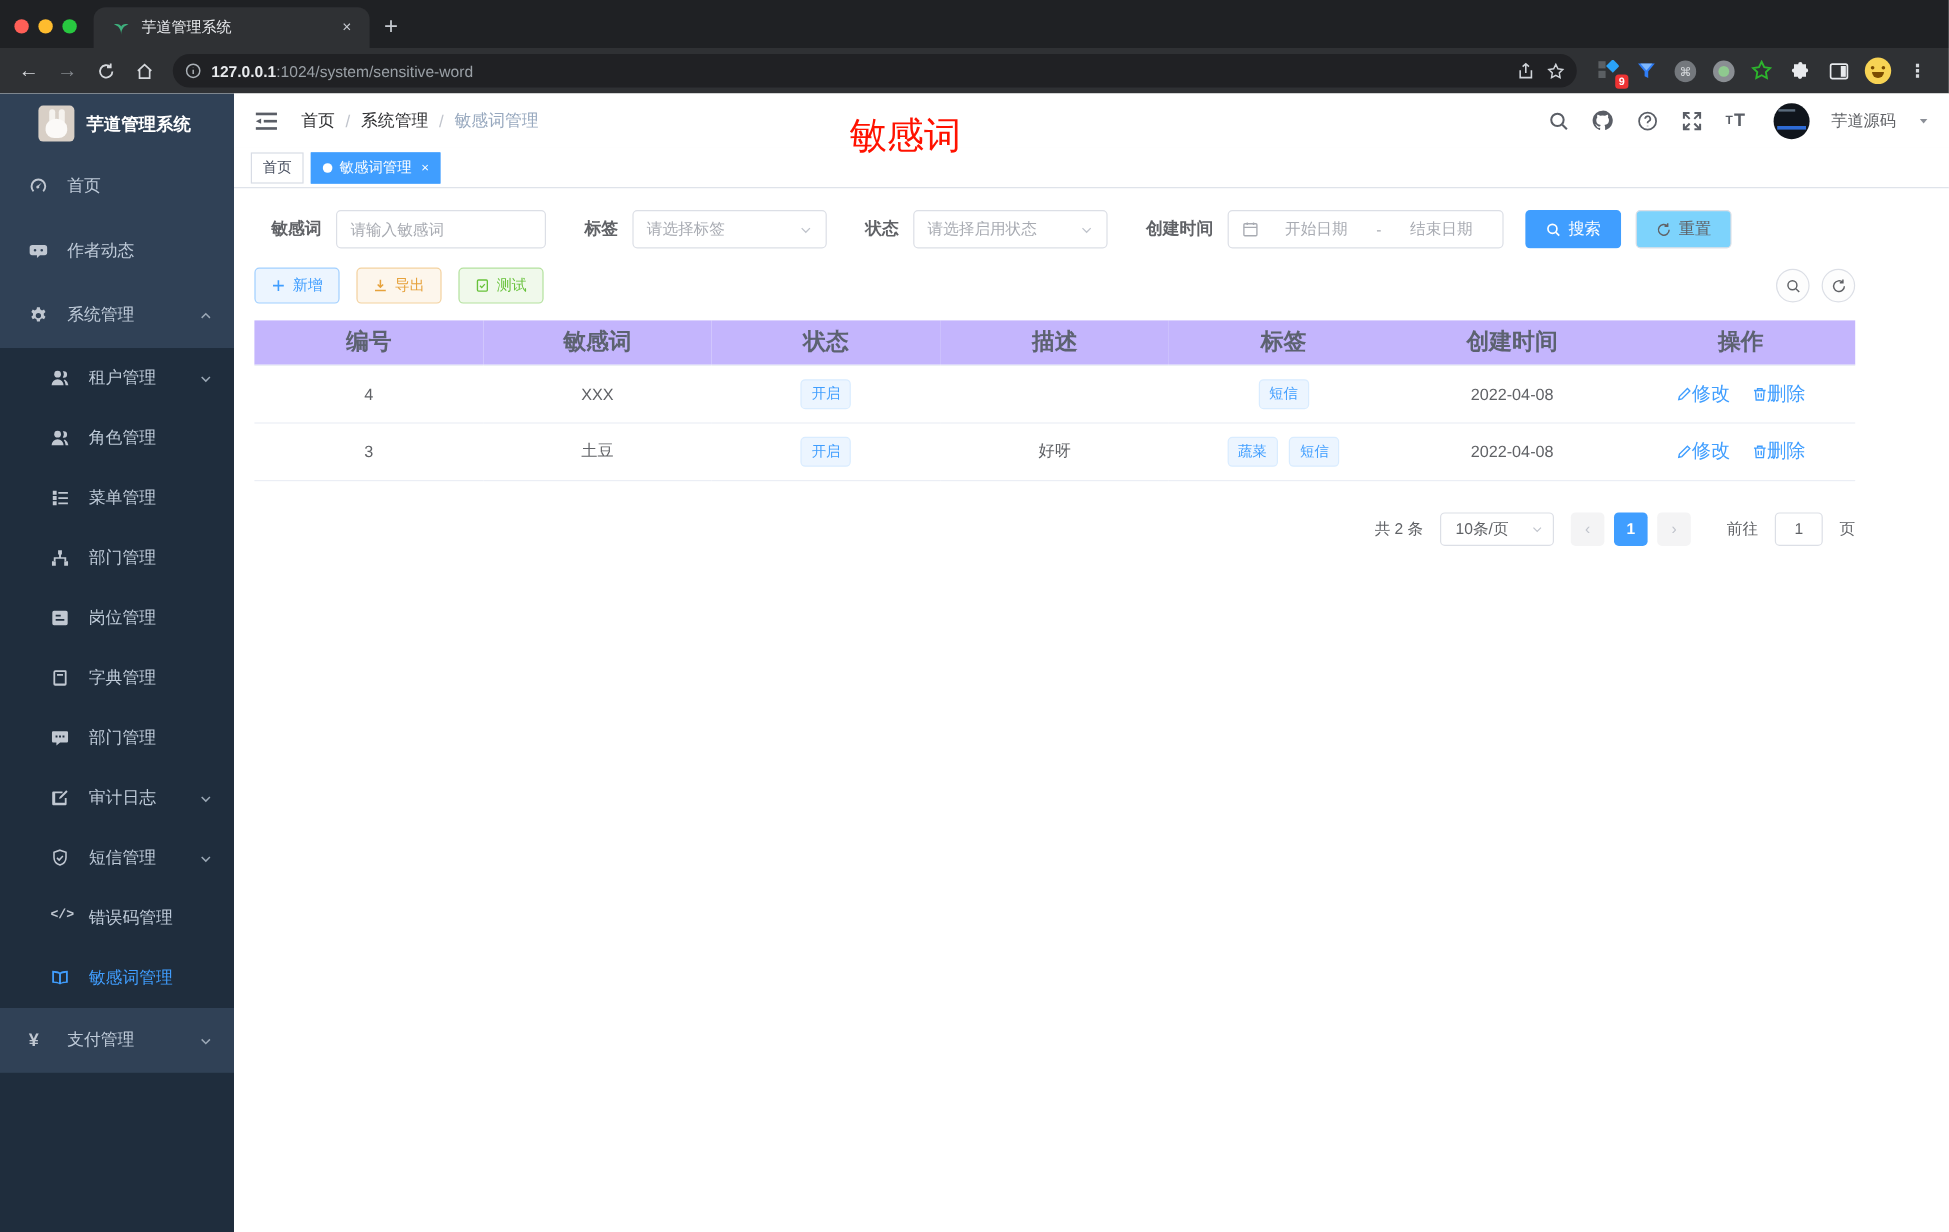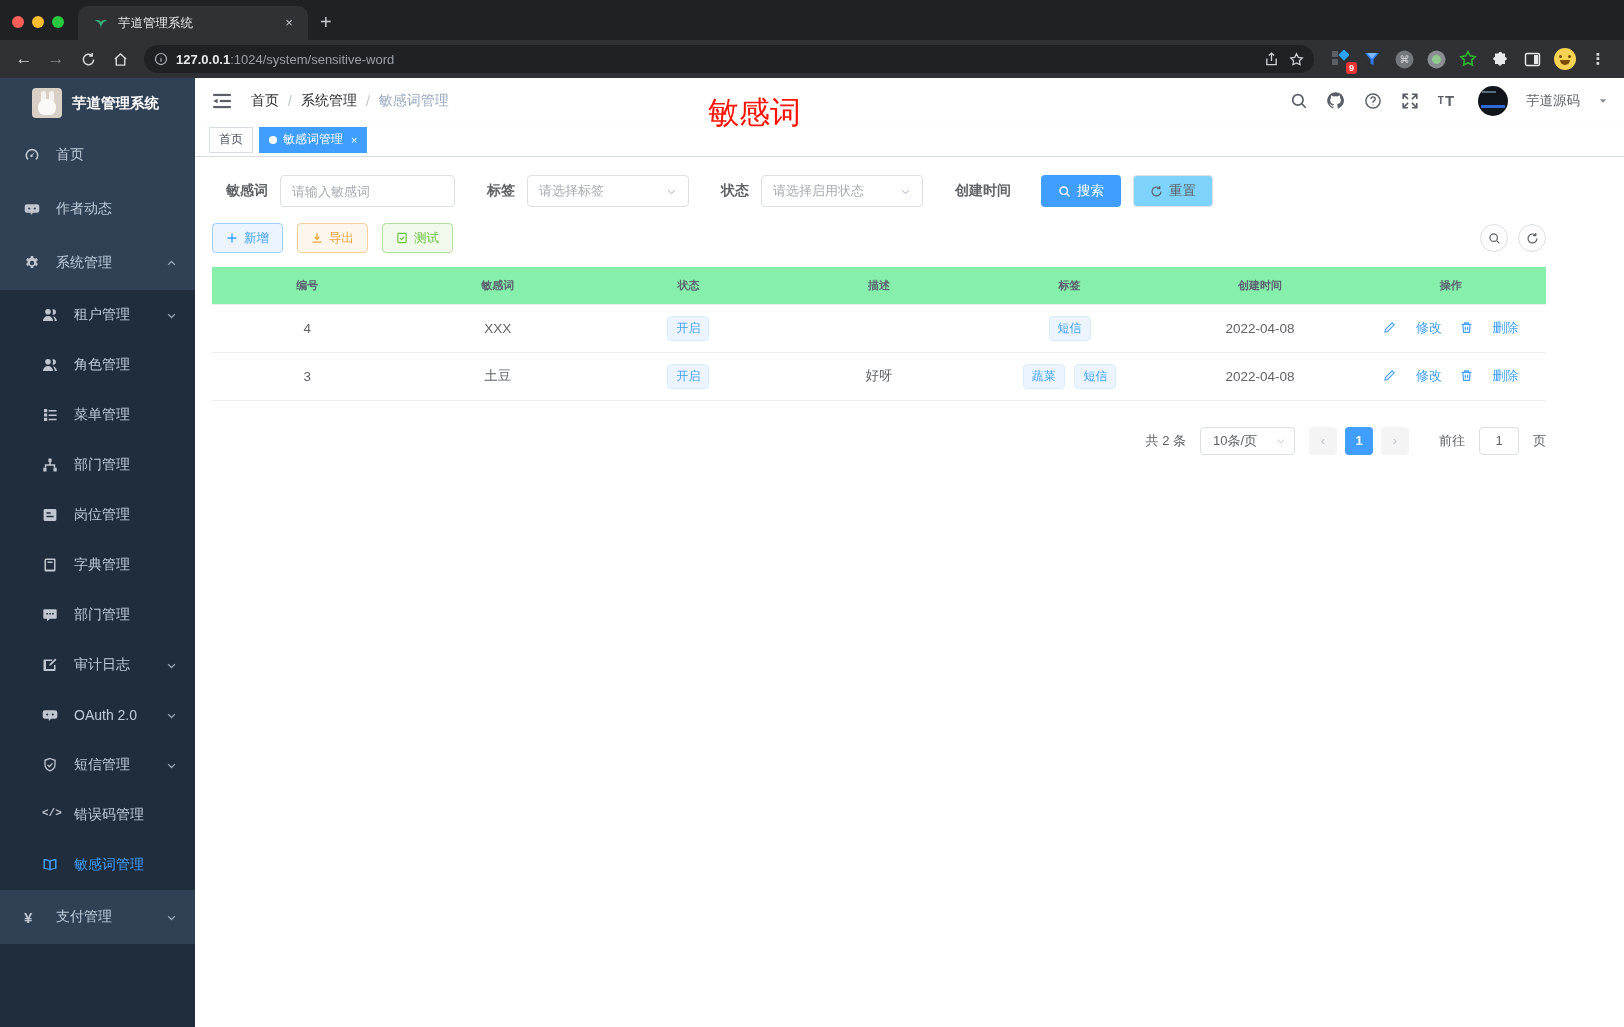--- a/index.html
+++ b/index.html
@@ -120,27 +120,27 @@
   .btn.mini { height:30px; font-size:12.5px; padding:0 13px; }
   .btn-blue-plain { background:#ecf5ff; border-color:#a0cfff; color:#409eff; }
   .btn-yellow-plain { background:#fdf6ec; border-color:#f3d19e; color:#e6a23c; }
   .btn-green-plain { background:#f0f9eb; border-color:#b3e19d; color:#67c23a; }
   .right-tools { margin-left:auto; display:flex; gap:10px; }
   .circ { width:28px; height:28px; border-radius:50%; border:1px solid #dcdfe6; background:#fdfdfd;
     display:flex; align-items:center; justify-content:center; color:#606266; cursor:pointer; }
 
   
   table.grid { width:100%; border-collapse:collapse; table-layout:fixed; }
-  .grid th { background:#86efac; height:37px; font-size:11px; font-weight:700; color:#5c6270;
+  .grid th { background:#c4b5fd; height:37px; font-size:19px; font-weight:700; color:#5c6270;
     text-align:center; border-bottom:1px solid #ebeef5; }
   .grid td { height:48px; text-align:center; font-size:13.5px; color:#606266;
     border-bottom:1px solid #ebeef5; background:#fff; }
   .tag { display:inline-block; background:#ecf5ff; border:1px solid #d9ecff; color:#409eff;
     font-size:12px; padding:3px 8px; border-radius:4px; margin:0 3px; }
-  .oplink { display:inline-flex; align-items:center; gap:20px; color:#409eff; font-size:13px;
+  .oplink { display:inline-flex; align-items:center; gap:0; color:#409eff; font-size:16px;
     cursor:pointer; margin:0 7px; }
   .oplink svg { width:13px; height:13px; }
 
   
   .pager { display:flex; align-items:center; justify-content:flex-end; gap:14px;
     margin-top:26px; font-size:13px; color:#606266; }
   .psel { width:95px; height:28px; border:1px solid #dcdfe6; border-radius:4px; display:flex;
     align-items:center; padding:0 8px 0 12px; color:#606266; }
   .psel .ph2 { flex:1; }
   .pbtn { width:28px; height:28px; border-radius:4px; background:#f4f4f5; color:#c0c4cc;
@@ -374,33 +374,20 @@
             </svg>
           </span>
         <span class="lbl">审计日志</span>
         <span class="caret">
             <svg width="11" height="11" viewBox="0 0 16 16" fill="none" stroke="currentColor" stroke-width="1.8">
               <path d="m3 6 5 5 5-5"></path>
             </svg>
           </span>
       </div>
 
-      <div class="mi sub">
-        <span class="micon">
-            <svg viewBox="0 0 16 16" fill="currentColor">
-              <path fill-rule="evenodd" d="M3 3.2h10A2.3 2.3 0 0 1 15.3 5.5v4A2.3 2.3 0 0 1 13 11.8H9.3L6.8 14v-2.2H3A2.3 2.3 0 0 1 .7 9.5v-4A2.3 2.3 0 0 1 3 3.2zm2.2 5.4a1.1 1.1 0 1 0 0-2.2 1.1 1.1 0 0 0 0 2.2zm5.6 0a1.1 1.1 0 1 0 0-2.2 1.1 1.1 0 0 0 0 2.2z"></path>
-            </svg>
-          </span>
-        <span class="lbl">OAuth 2.0</span>
-        <span class="caret">
-            <svg width="11" height="11" viewBox="0 0 16 16" fill="none" stroke="currentColor" stroke-width="1.8">
-              <path d="m3 6 5 5 5-5"></path>
-            </svg>
-          </span>
-      </div>
 
       <div class="mi sub">
         <span class="micon">
             <svg viewBox="0 0 16 16" fill="none" stroke="currentColor" stroke-width="1.3">
               <path d="M8 1.5l5 1.8v4.2c0 2.9-2 5.3-5 6.4-3-1.1-5-3.5-5-6.4V3.3z"></path>
               <path d="M5.5 7.9 7.3 9.7l3.1-3.3"></path>
             </svg>
           </span>
         <span class="lbl">短信管理</span>
         <span class="caret">
@@ -529,20 +516,31 @@
             <span class="ph">请选择启用状态</span>
             <span class="sel-caret">
                 <svg width="11" height="11" viewBox="0 0 16 16" fill="none" stroke="currentColor" stroke-width="1.6">
                   <path d="m3 6 5 5 5-5"></path>
                 </svg>
               </span>
           </div>
         </div>
         <div class="fitem" style="margin-right:18px;">
           <span class="flabel">创建时间</span>
+          <div class="finput w230">
+            <span class="cal-ic">
+                <svg width="14" height="14" viewBox="0 0 16 16" fill="none" stroke="currentColor" stroke-width="1.3">
+                  <rect x="1.8" y="2.8" width="12.4" height="11.4" rx="1"></rect>
+                  <path d="M1.8 6.2h12.4M5 1.5v2.6M11 1.5v2.6"></path>
+                </svg>
+              </span>
+            <span class="ph" style="text-align:center;">开始日期</span>
+            <span class="dr-sep">-</span>
+            <span class="ph" style="text-align:center;">结束日期</span>
+          </div>
         </div>
         <button class="btn btn-primary">
           <svg width="13" height="13" viewBox="0 0 16 16" fill="none" stroke="#fff" stroke-width="1.7">
               <circle cx="7" cy="7" r="4.6"></circle>
               <path d="m10.6 10.6 3.4 3.4"></path>
             </svg>
           <span>搜索</span>
         </button>
         <button class="btn btn-plain">
           <svg width="13" height="13" viewBox="0 0 16 16" fill="none" stroke="#606266" stroke-width="1.5">

